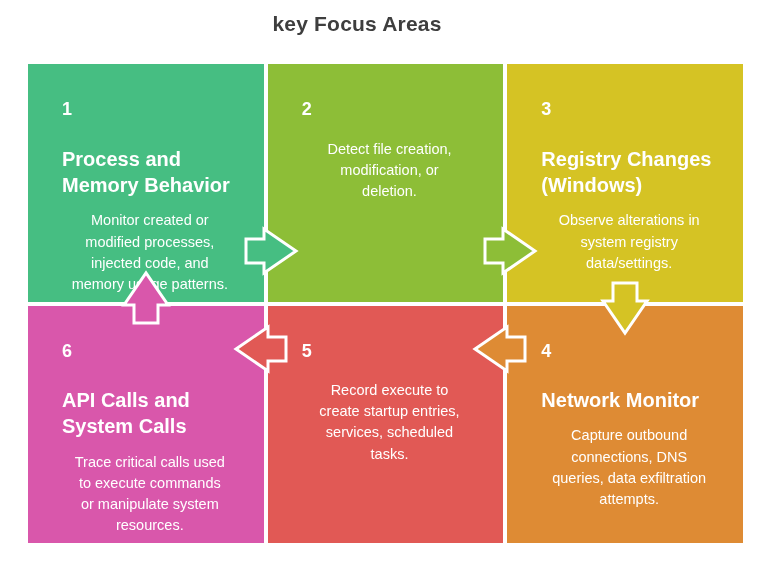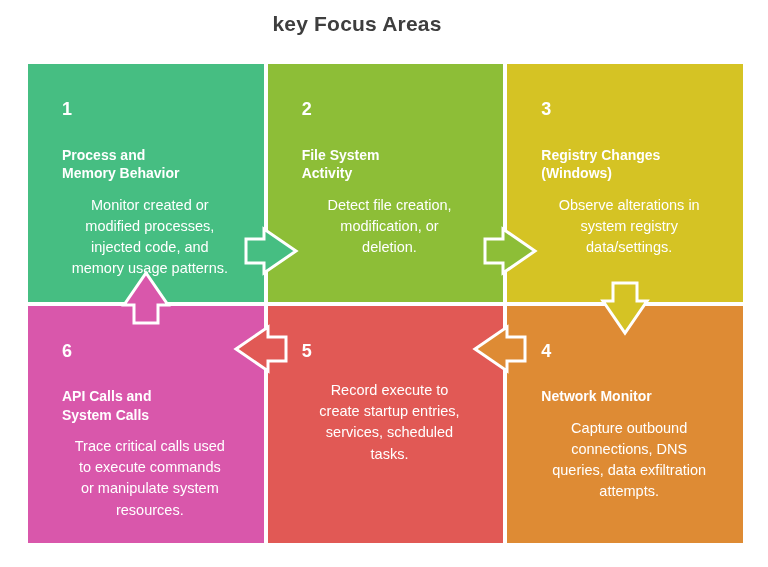--- a/index.html
+++ b/index.html
@@ -41,21 +41,21 @@
   .b4 { grid-row: 2; grid-column: 3; }
   .b5 { grid-row: 2; grid-column: 2; }
   .b6 { grid-row: 2; grid-column: 1; }
   .num {
     font-size: 18px;
     font-weight: 700;
     line-height: 1.2;
     margin-bottom: 18px;
   }
   .btitle {
-    font-size: 14px;
+    font-size: 20px;
     font-weight: 700;
     line-height: 1.32;
     white-space: pre-line;
     margin-bottom: 12px;
     margin-top: 25px;
   }
   .bdesc {
     font-size: 14.5px;
     font-weight: 400;
     line-height: 1.46;
@@ -87,22 +87,20 @@
       <h2 class="btitle">Process and
 Memory Behavior</h2>
       <p class="bdesc">Monitor created or
 modified processes,
 injected code, and
 memory usage patterns.</p>
     </div>
 
     <div class="block b2" style="background-color: rgb(141, 190, 55);">
       <div class="num">2</div>
-      <h2 class="btitle">File System
-Activity</h2>
       <p class="bdesc">Detect file creation,
 modification, or
 deletion.</p>
     </div>
 
     <div class="block b3" style="background-color: rgb(213, 195, 36);">
       <div class="num">3</div>
       <h2 class="btitle">Registry Changes
 (Windows)</h2>
       <p class="bdesc">Observe alterations in

